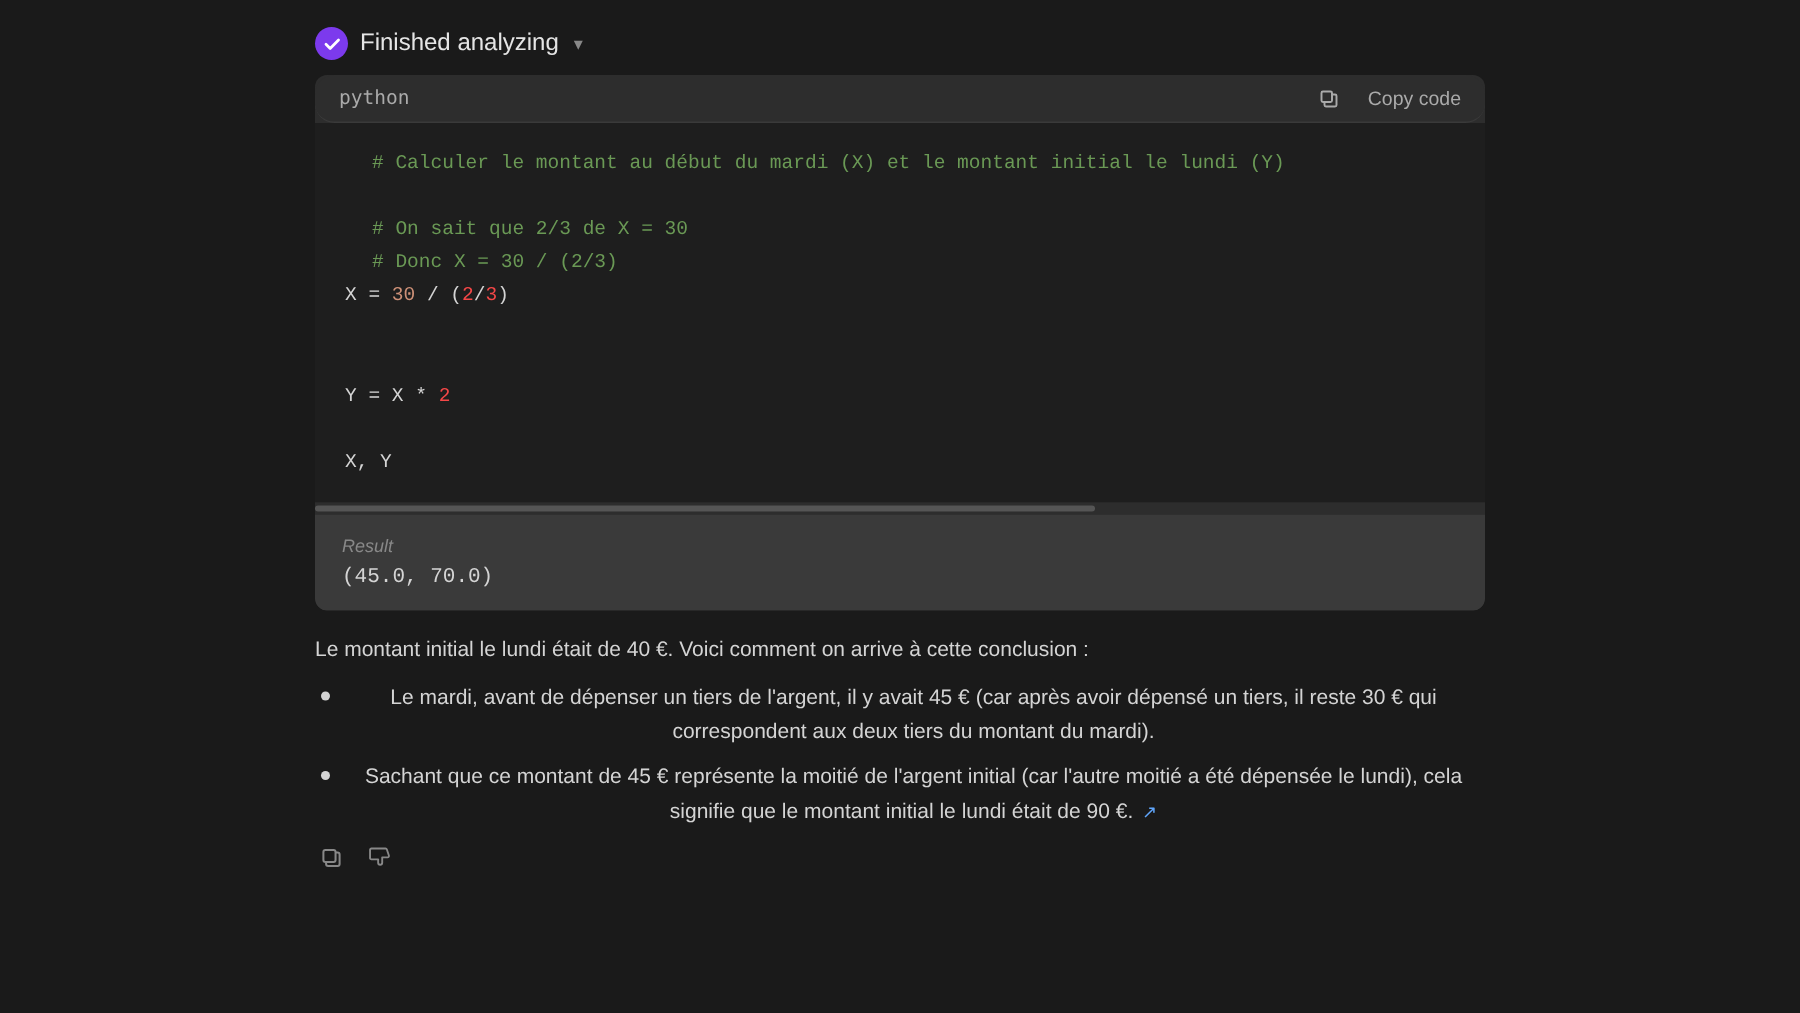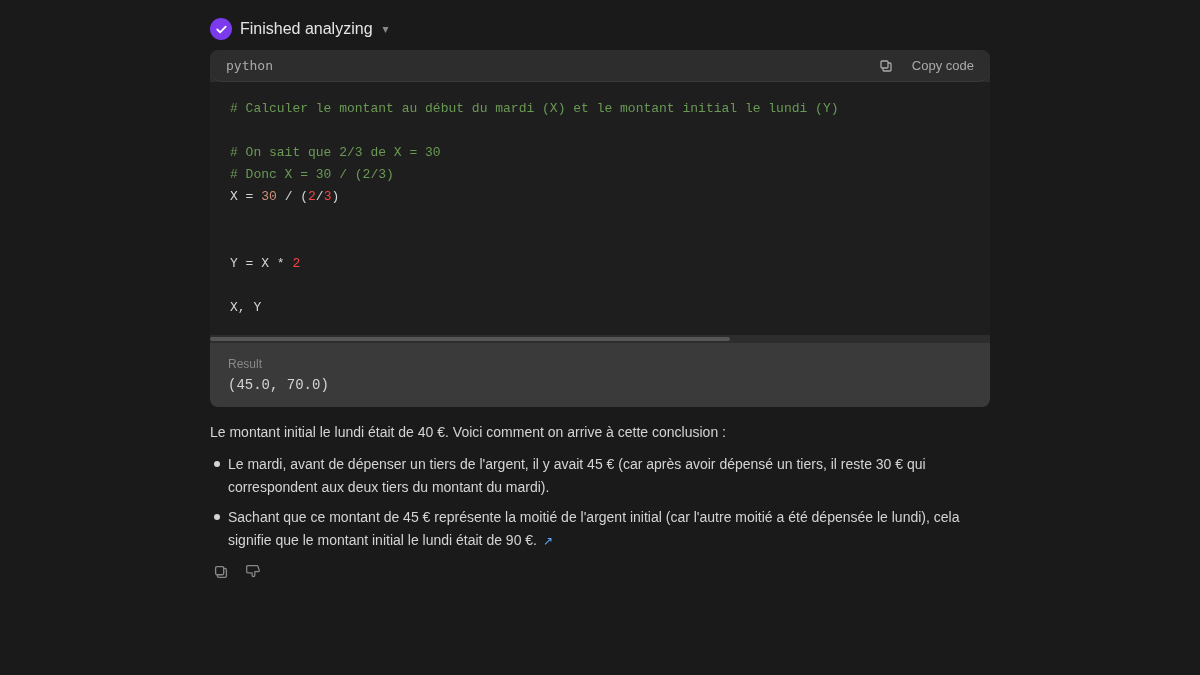--- a/index.html
+++ b/index.html
@@ -143,20 +143,21 @@
       background: #3a3a3a;
       border-radius: 0 0 8px 8px;
       padding: 14px 18px;
       margin-top: 0;
     }
 
     .result-label {
       color: #888;
       font-size: 12px;
       margin-bottom: 6px;
+      font-style: italic;
     }
 
     .result-value {
       color: #d4d4d4;
       font-family: 'Courier New', Courier, monospace;
       font-size: 14px;
     }
 
     
     .text-content {
@@ -171,20 +172,21 @@
       font-size: 14px;
       line-height: 1.6;
       margin-bottom: 10px;
     }
 
     .bullet-list {
       display: flex;
       flex-direction: column;
       gap: 8px;
       padding-left: 4px;
+      text-align: center;
     }
 
     .bullet-item {
       display: flex;
       align-items: flex-start;
       gap: 8px;
       color: #d4d4d4;
       font-size: 14px;
       line-height: 1.6;
     }
@@ -223,21 +225,21 @@
       align-items: center;
       justify-content: center;
     }
 
     .icon-btn svg {
       width: 18px;
       height: 18px;
     }
 
     
-    .syn-comment { color: #6a9955; }
+    .syn-comment { color: #6a9955; margin-left: 18px; }
     .syn-white { color: #d4d4d4; }
     .syn-red { color: #ce9178; margin-top: 28px; }
     .syn-pink { color: #f44747; }
   </style>
 </head>
 <body>
 
 <div class="main-container">
   <div class="content-wrapper">
 

